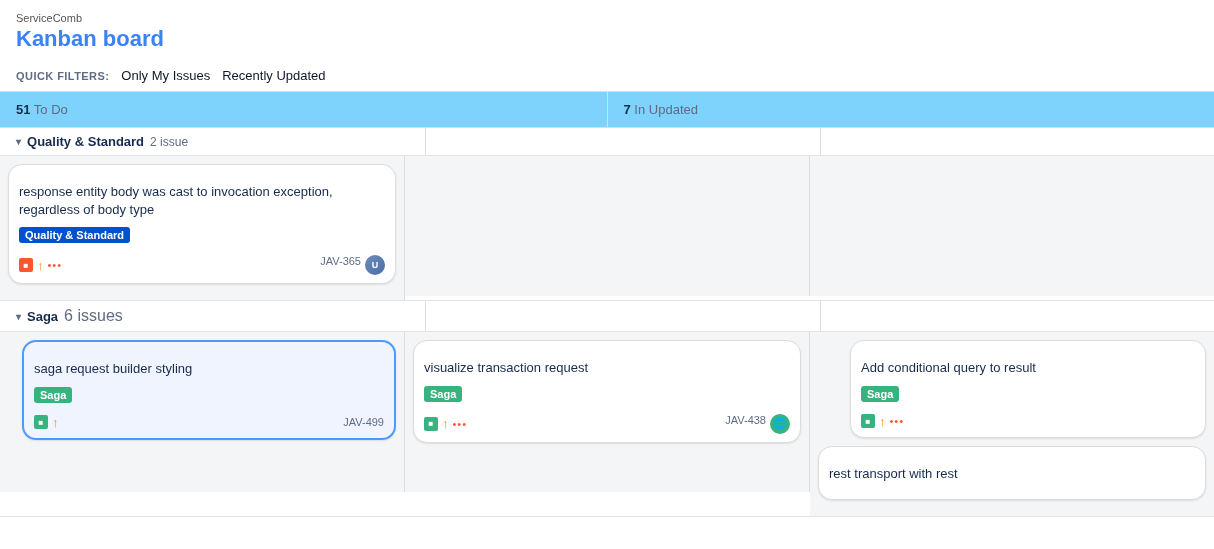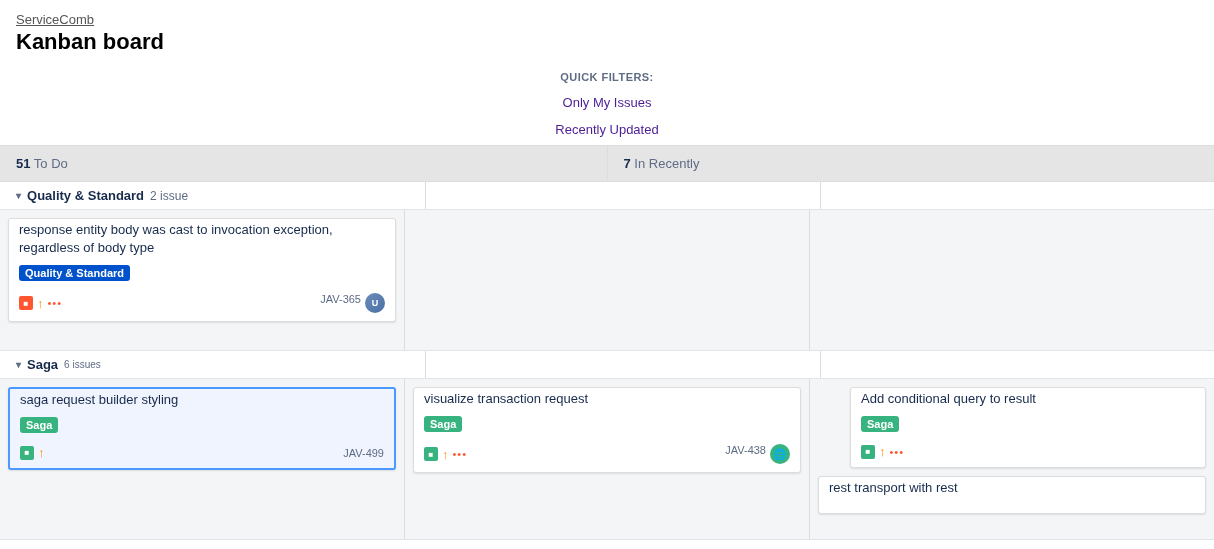--- a/index.html
+++ b/index.html
@@ -1,26 +1,26 @@
 <!DOCTYPE html>
 <html><head>
   <meta charset="utf-8">
   <style>
     * { box-sizing: border-box; margin: 0; padding: 0; }
     body { font-family: -apple-system, BlinkMacSystemFont, 'Segoe UI', Arial, sans-serif; font-size: 13px; color: #333; background: #fff; }
 
     .header { padding: 12px 16px 0; }
-    .project-name { font-size: 13px; color: #555; margin-bottom: 2px; text-decoration: underline; }
-    .board-title { font-size: 22px; font-weight: 600; color: #000000; margin-bottom: 8px; }
-    .quick-filters { display: flex; align-items: center; gap: 12px; padding: 8px 16px; border-bottom: 1px solid #ddd; flex-direction: column; }
+    .project-name { font-size: 11px; color: #555; margin-bottom: 2px; }
+    .board-title { font-size: 22px; font-weight: 600; color: #3b82f6; margin-bottom: 8px; }
+    .quick-filters { display: flex; align-items: center; gap: 12px; padding: 8px 16px; border-bottom: 1px solid #ddd; }
     .quick-filters-label { font-size: 11px; font-weight: 700; color: #5e6c84; text-transform: uppercase; letter-spacing: 0.04em; }
-    .filter-link { font-size: 13px; color: #4c1d95; cursor: pointer; text-decoration: none; }
+    .filter-link { font-size: 13px; color: #0f172a; cursor: pointer; text-decoration: none; }
 
-    .card { background: #fff; border-radius: 3px; padding: 2px 10px 8px; margin-bottom: 8px; box-shadow: 0 1px 2px rgba(0,0,0,0.1); border: 1px solid #ddd; cursor: pointer; }
-    .card.selected { border: 2px solid #4c9aff; background: #f0f4ff; }
+    .card { background: #fff; border-radius: 14px; padding: 18px 10px 8px; margin-bottom: 8px; box-shadow: 0 1px 2px rgba(0,0,0,0.1); border: 1px solid #ddd; cursor: pointer; }
+    .card.selected { border: 2px solid #4c9aff; background: #f0f4ff; margin-left: 14px; }
     .card-title { font-size: 13px; color: #172b4d; line-height: 1.4; margin-bottom: 8px; }
 
     .epic-label { display: inline-block; padding: 2px 6px; border-radius: 3px; font-size: 11px; font-weight: 600; color: #fff; margin-bottom: 8px; }
     .epic-quality { background: #0052cc; }
     .epic-saga { background: #36b37e; }
 
     .card-footer { display: flex; align-items: center; justify-content: space-between; margin-top: 4px; }
     .card-icons { display: flex; align-items: center; gap: 4px; }
 
     .icon-arrow-up { color: #ff8b00; font-size: 13px; font-weight: 700; }
@@ -36,30 +36,30 @@
     <div class="project-name">ServiceComb</div>
     <div class="board-title">Kanban board</div>
   </div>
   <div class="quick-filters">
     <span class="quick-filters-label">QUICK FILTERS:</span>
     <a class="filter-link">Only My Issues</a>
     <a class="filter-link">Recently Updated</a>
   </div>
 </div>
 
-<div style="display:flex; border-bottom: 1px solid #ddd; background:#e5e5e5;justify-content:center;">
+<div style="display:flex; border-bottom: 1px solid #ddd; background:#7dd3fc;justify-content:center;">
   <div style="flex:1; padding: 10px 16px; font-size:13px; color:#5e6c84;">
     <span style="font-weight:700; color:#172b4d;">51</span>
     <span> </span>
     <span>To Do</span>
   </div>
   <div style="flex:1; padding: 10px 16px; font-size:13px; color:#5e6c84; border-left:1px solid #ddd;">
     <span style="font-weight:700; color:#172b4d;">7</span>
     <span> </span>
-    <span>In Recently</span>
+    <span>In Updated</span>
   </div>
 </div>
 
 <div style="display:flex; border-bottom:1px solid #e1e4e8; background:#fff; align-items:stretch;">
   <div style="padding: 6px 16px; font-size:13px; font-weight:600; color:#172b4d; flex:1; border-right:1px solid #ddd; display:flex; align-items:center; gap:6px; background:#fff;">
     <span style="font-size:10px; color:#5e6c84;">▾</span>
     <span>Quality &amp; Standard</span>
     <span style="font-size:12px; color:#5e6c84; font-weight:400;">2 issue</span>
   </div>
   <div style="flex:1; border-right:1px solid #ddd; background:#fff;"></div>
@@ -93,21 +93,21 @@
   </div>
 
   <div style="flex:1; padding:8px; background:#f4f5f7; min-height:140px;">
   </div>
 </div>
 
 <div style="display:flex; border-bottom:1px solid #e1e4e8; background:#fff; align-items:stretch;">
   <div style="padding: 6px 16px; font-size:13px; font-weight:600; color:#172b4d; flex:1; border-right:1px solid #ddd; display:flex; align-items:center; gap:6px; background:#fff;">
     <span style="font-size:10px; color:#5e6c84;">▾</span>
     <span>Saga</span>
-    <span style="font-size:10px; color:#5e6c84; font-weight:400;">6 issues</span>
+    <span style="font-size:16px; color:#5e6c84; font-weight:400;">6 issues</span>
   </div>
   <div style="flex:1; border-right:1px solid #ddd; background:#fff;"></div>
   <div style="flex:1; background:#fff;"></div>
 </div>
 <div style="display:flex; align-items:flex-start; border-bottom:1px solid #e1e4e8;">
 
   <div style="flex:1; padding:8px; border-right:1px solid #ddd; background:#f4f5f7; min-height:160px;">
     <div class="card selected" style="border:2px solid #4c9aff; background:#f0f4ff;">
       <div class="card-title">saga request builder styling</div>
       <div>

